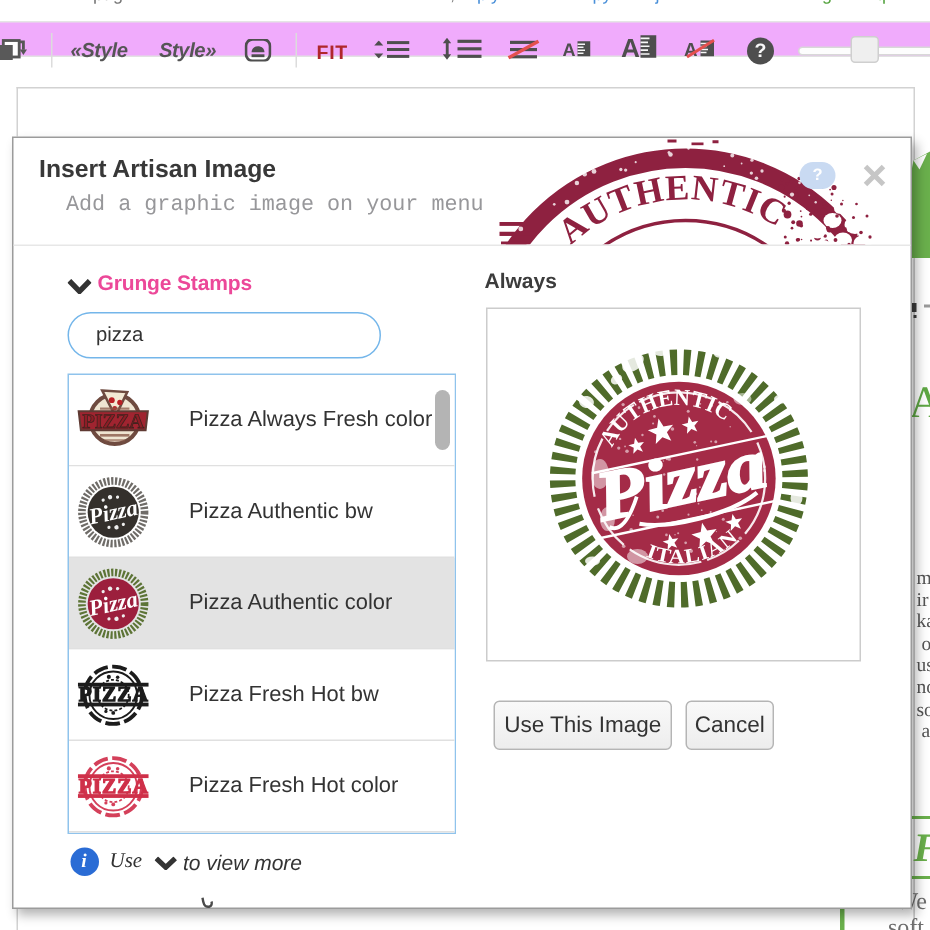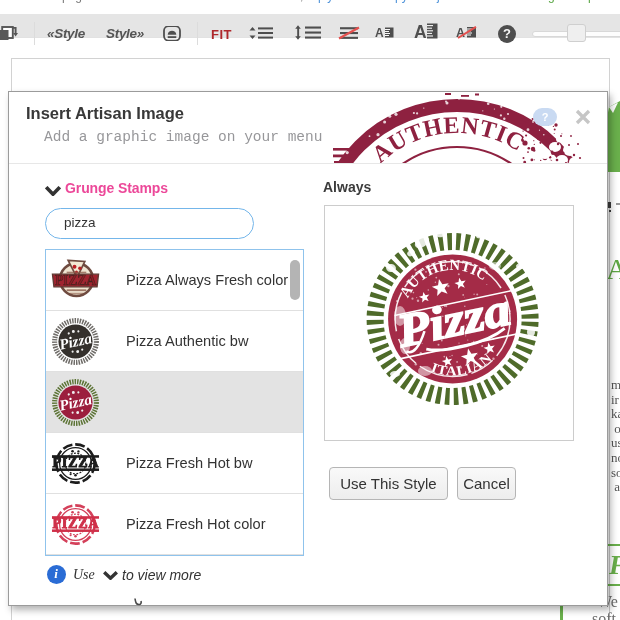--- a/index.html
+++ b/index.html
@@ -19,21 +19,21 @@
   <div class="abs" style="left:0;top:-11px;width:620px;height:14px;font-size:12px;color:#777;">
     <span class="abs" style="left:62px;top:0">pag</span>
     <span class="abs" style="left:300px;top:0;color:#777">,</span>
     <span class="abs" style="left:318px;top:0;color:#4a90d9">ply</span>
     <span class="abs" style="left:395px;top:0;color:#4a90d9">py</span>
     <span class="abs" style="left:437px;top:0;color:#4a90d9">j</span>
     <span class="abs" style="left:548px;top:0;color:#56a441">g</span>
     <span class="abs" style="left:584px;top:0;color:#56a441">q</span>
   </div>
 
-  <div class="abs" id="toolbar" style="left:0;top:14px;width:620px;height:24px;background:#e5e5e5;border-top:1px solid #e5e5e5;border-bottom:1px solid #e2e2e2;">
+  <div class="abs" id="toolbar" style="left:0;top:14px;width:620px;height:24px;background:#f0abfc;border-top:1px solid #e5e5e5;border-bottom:1px solid #e2e2e2;">
 
     <svg class="abs" style="left:-1px;top:11px" width="20" height="16" viewBox="0 0 20 16">
       <rect x="3.2" y="1" width="10.6" height="11" fill="#fff" stroke="#565656" stroke-width="1.9"></rect>
       <rect x="0" y="4" width="9.5" height="10" fill="#595959"></rect>
       <path d="M13.8 1.9 H 16.6 V 7.2" stroke="#565656" stroke-width="1.9" fill="none"></path>
       <path d="M14.2 7 h4.8 l-2.4 3.6 z" fill="#565656"></path>
     </svg>
     <div class="abs" style="left:34px;top:7px;width:1px;height:23px;background:#dcdcdc;"></div>
     <div class="abs" style="left:47px;top:11px;font-size:13.5px;font-style:italic;font-weight:bold;color:#555;letter-spacing:-0.3px;">«Style</div>
     <div class="abs" style="left:106px;top:11px;font-size:13.5px;font-style:italic;font-weight:bold;color:#555;letter-spacing:-0.3px;">Style»</div>
@@ -333,20 +333,21 @@
           <g fill="#eee">
                 <circle cx="20" cy="15.5" r="1.1"></circle>
                 <circle cx="25" cy="14.5" r="1.5"></circle>
                 <circle cx="30" cy="15.5" r="1.1"></circle>
           <circle cx="20" cy="34.5" r="1.1"></circle>
                 <circle cx="25" cy="35.5" r="1.5"></circle>
                 <circle cx="30" cy="34.5" r="1.1"></circle>
               </g>
         </g>
       </svg>
+          <span class="lbl">Pizza Authentic color</span>
         </div>
       <div class="abs row" style="top:183px;">
           <svg class="abs lg" viewBox="0 0 50 50">
         <g stroke="#1c1c1c" fill="none">
           <circle cx="25" cy="25" r="19.5" stroke-width="2.6" stroke-dasharray="10 3"></circle>
           <circle cx="25" cy="25" r="16.2" stroke-width="1.3"></circle>
           <circle cx="25" cy="25" r="10.5" stroke-width="1.2" stroke-dasharray="2 1.4"></circle>
         </g>
         <g fill="#1c1c1c">
               <circle cx="22" cy="12.5" r="1.4"></circle>
@@ -487,21 +488,21 @@
             <ellipse cx="86" cy="47" rx="4" ry="3" transform="rotate(-30 86 47)"></ellipse>
           </g>
         <g fill="#fff" opacity="0.5">
             <ellipse cx="75" cy="110" rx="6" ry="10"></ellipse>
             <ellipse cx="80" cy="140" rx="5" ry="8"></ellipse>
             <ellipse cx="100" cy="165" rx="7" ry="5"></ellipse>
             <ellipse cx="170" cy="60" rx="6" ry="4"></ellipse>
           </g>
       </svg>
     </div>
-    <div class="abs" style="left:320px;top:375px;width:119px;height:33px;border:1px solid #b5b5b5;border-radius:4px;background:linear-gradient(#f9f9f9,#ededed);font-size:15px;color:#333;text-align:center;line-height:31px;">Use This Style</div>
+    <div class="abs" style="left:320px;top:375px;width:119px;height:33px;border:1px solid #b5b5b5;border-radius:4px;background:linear-gradient(#f9f9f9,#ededed);font-size:15px;color:#333;text-align:center;line-height:31px;">Use This Image</div>
     <div class="abs" style="left:448px;top:375px;width:59px;height:33px;border:1px solid #b5b5b5;border-radius:4px;background:linear-gradient(#f9f9f9,#ededed);font-size:15px;color:#333;text-align:center;line-height:31px;">Cancel</div>
   </div>
 
   <svg class="abs" style="left:133px;top:598px" width="10" height="10" viewBox="0 0 10 10">
     <path d="M2 0.5 C2.5 4 3 7 6.5 6.5 C8 6.2 8.5 4.5 8 3" stroke="#4a4a4a" stroke-width="1.6" fill="none"></path>
   </svg>
 
 </div>
 
 </body></html>

